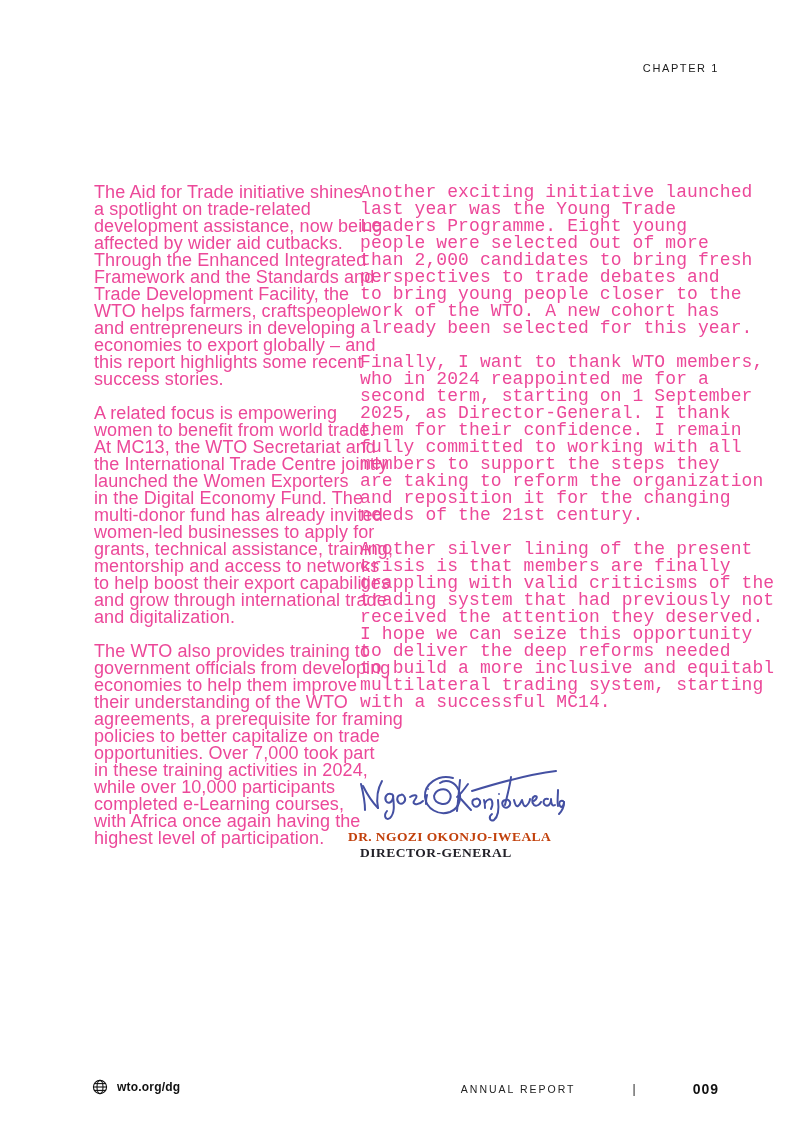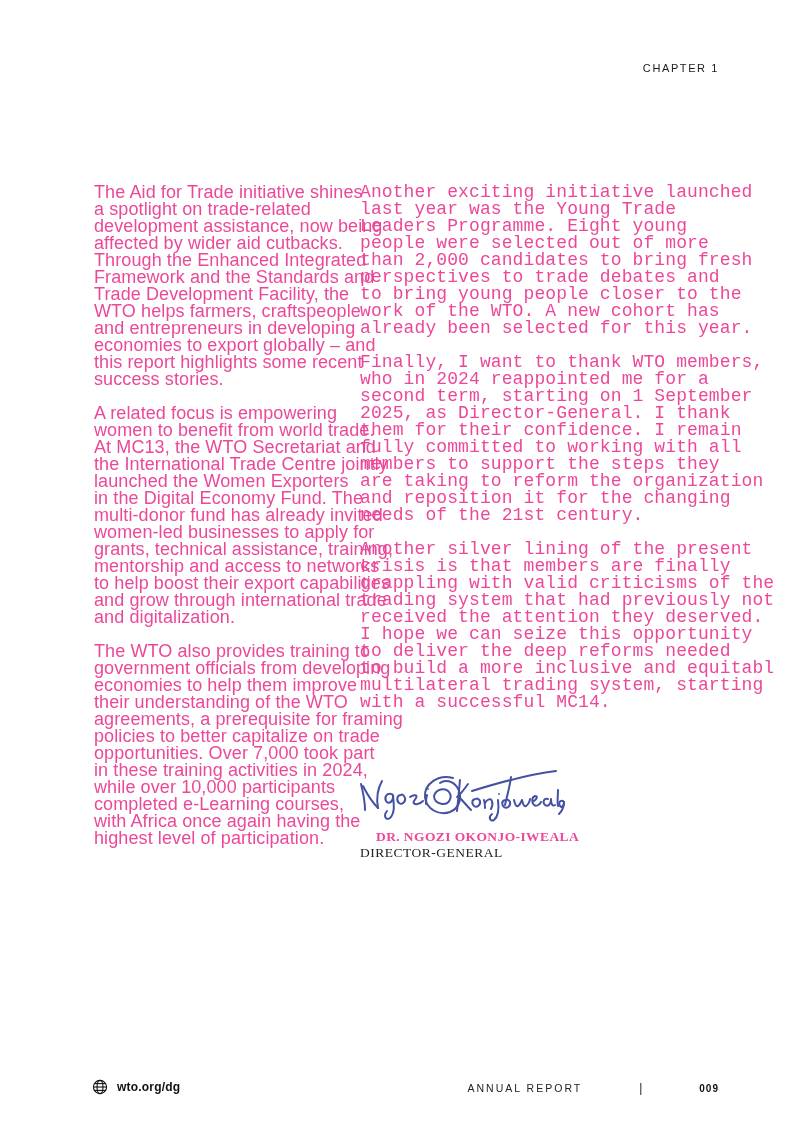--- a/index.html
+++ b/index.html
@@ -39,35 +39,35 @@
   }
   .signature-block {
     position: absolute;
     left: 356px;
     top: 764px;
     width: 260px;
   }
   .signature-svg { display: block; }
   .author-name {
     position: absolute;
-    left: 376px;
+    left: 348px;
     top: 829px;
     font-family: "Liberation Serif", "DejaVu Serif", serif;
     font-size: 13.5px;
     font-weight: 700;
     letter-spacing: 0.4px;
-    color: #ec4899;
+    color: #c2410c;
   }
   .author-title {
     position: absolute;
     left: 360px;
     top: 845px;
     font-family: "Liberation Serif", "DejaVu Serif", serif;
     font-size: 13.5px;
-    font-weight: 400;
+    font-weight: 700;
     letter-spacing: 0.5px;
     color: #232129;
   }
   .footer-left {
     position: absolute;
     left: 92px;
     top: 1079px;
     display: flex;
     align-items: center;
     gap: 9px;
@@ -96,21 +96,21 @@
     letter-spacing: 2px;
     color: #222222;
   }
   .footer-separator {
     margin: 0 9px;
     font-size: 12px;
     font-weight: 300;
     color: #222222;
   }
   .footer-pagenum {
-    font-size: 10px;
+    font-size: 14px;
     font-weight: 800;
     letter-spacing: 1px;
     color: #111111;
   }
 </style>
 </head>
 <body>
 
 <div class="page">
 

